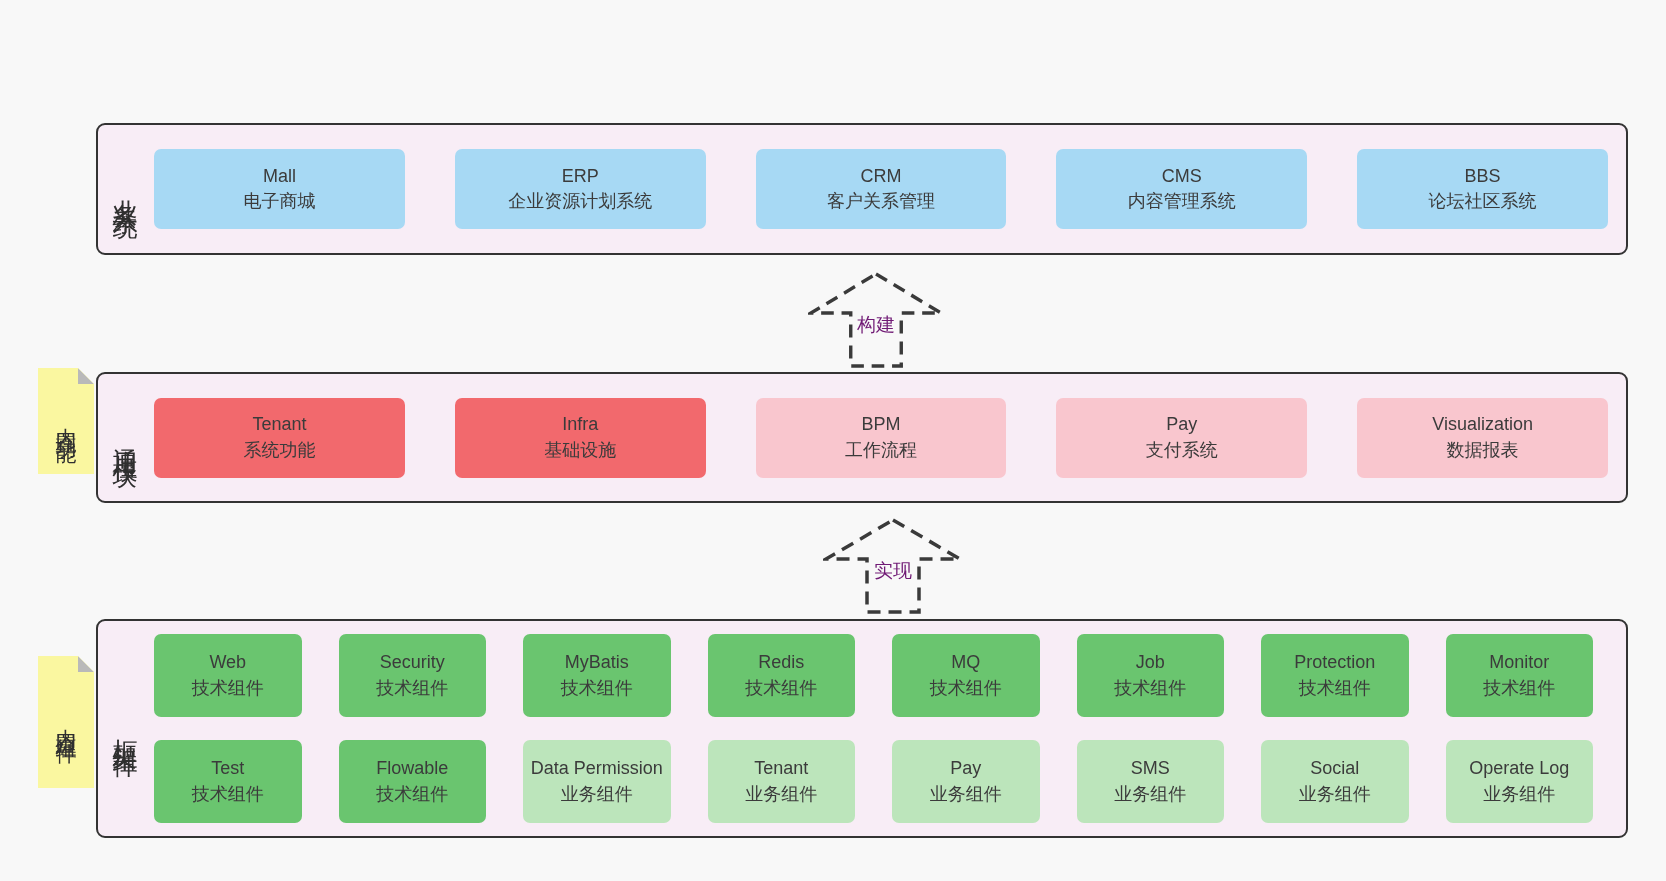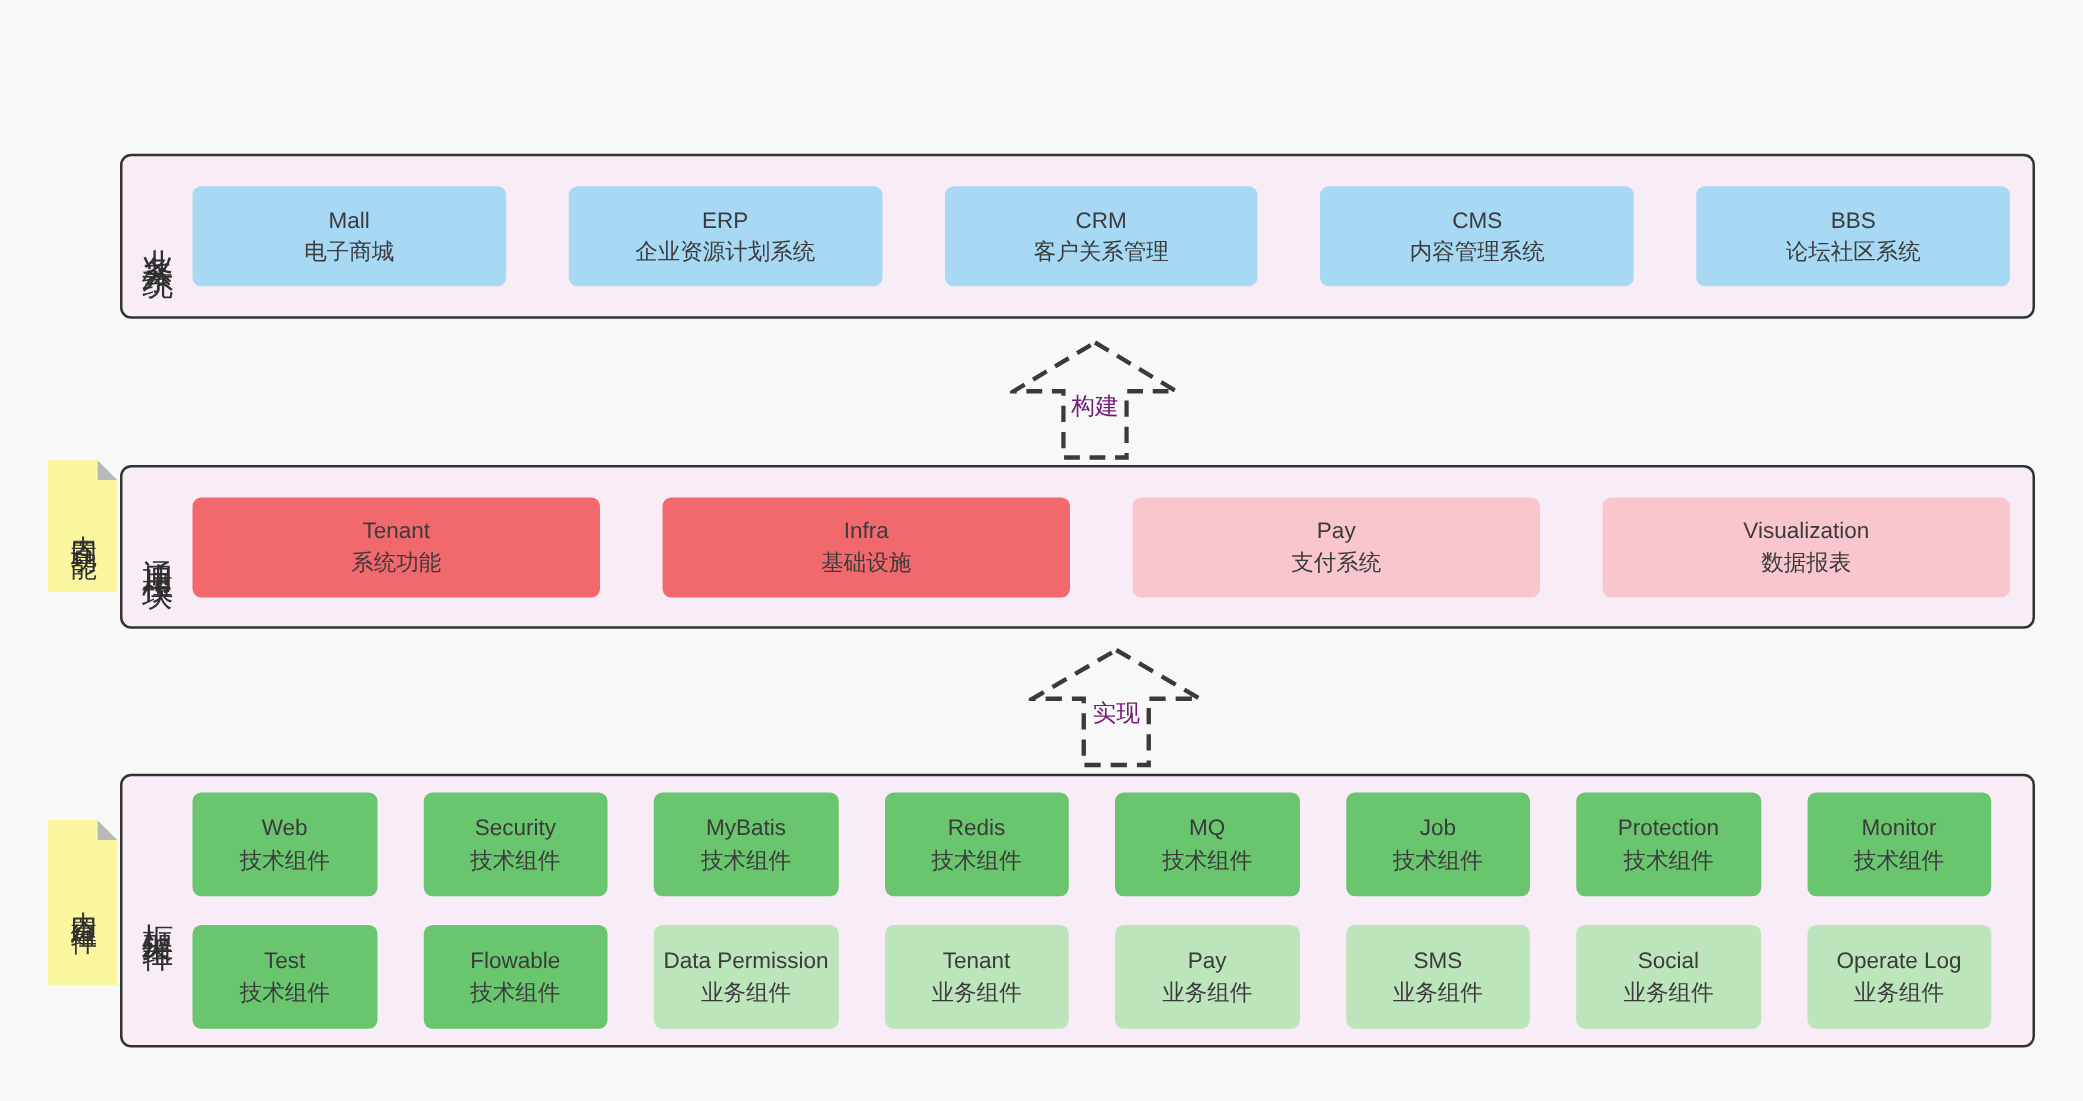--- a/index.html
+++ b/index.html
@@ -156,20 +156,24 @@
         <div class="box-row">
           <div class="box red">
             <div class="box-name">Tenant</div>
             <div class="box-desc">系统功能</div>
           </div>
           <div class="box red">
             <div class="box-name">Infra</div>
             <div class="box-desc">基础设施</div>
           </div>
           <div class="box pink">
+            <div class="box-name">BPM</div>
+            <div class="box-desc">工作流程</div>
+          </div>
+          <div class="box pink">
             <div class="box-name">Pay</div>
             <div class="box-desc">支付系统</div>
           </div>
           <div class="box pink">
             <div class="box-name">Visualization</div>
             <div class="box-desc">数据报表</div>
           </div>
         </div>
       </div>
   </section>

